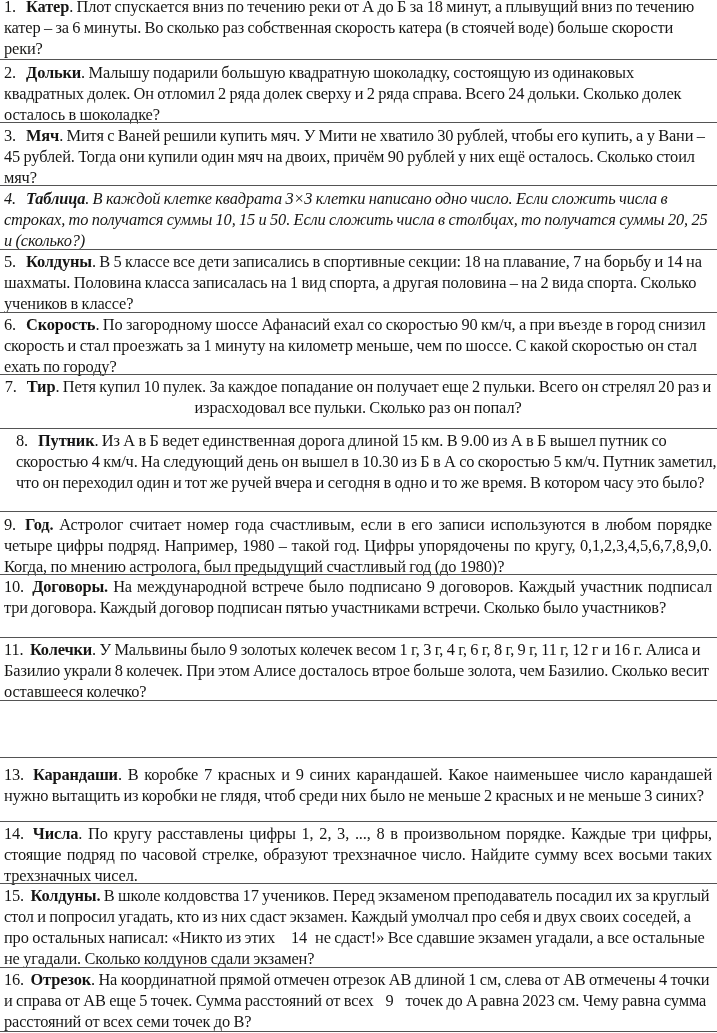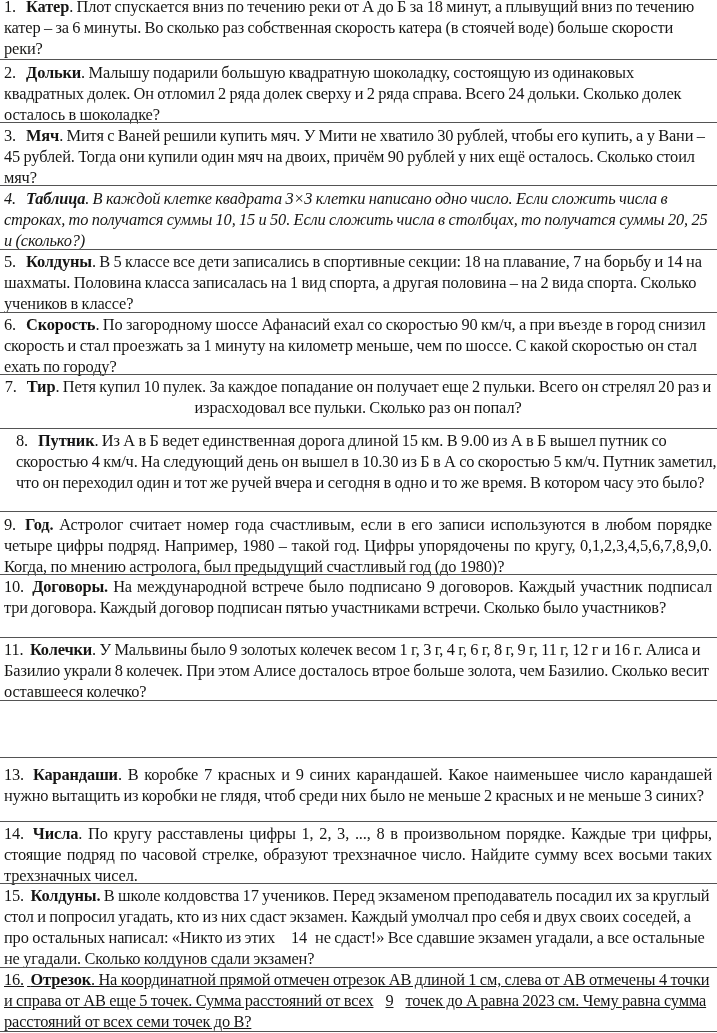--- a/index.html
+++ b/index.html
@@ -116,18 +116,18 @@
   <div class="problem justify" style="top:823px;">
     <span class="num tight">14.</span> <span class="title">Числа</span><span>. По кругу расставлены цифры 1, 2, 3, ..., 8 в произвольном порядке. Каждые три цифры, стоящие подряд по часовой стрелке, образуют трехзначное число. Найдите сумму всех восьми таких трехзначных чисел.</span>
   </div>
   <div class="rule" style="top:883px;"></div>
 
   <div class="problem" style="top:885px;">
     <span class="num tight">15.</span> <span class="title">Колдуны.</span><span> В школе колдовства 17 учеников. Перед экзаменом преподаватель посадил их за круглый стол и попросил угадать, кто из них сдаст экзамен. Каждый умолчал про себя и двух своих соседей, а про остальных написал: «Никто из этих</span><span class="gap"></span><span>14</span><span class="gap" style="width:8px;"></span><span>не сдаст!» Все сдавшие экзамен угадали, а все остальные не угадали. Сколько колдунов сдали экзамен?</span>
   </div>
   <div class="rule" style="top:967px;"></div>
 
-  <div class="problem" style="top:969px;text-decoration:underline;">
+  <div class="problem" style="top:969px;">
     <span class="num tight">16.</span> <span class="title">Отрезок</span><span>. На координатной прямой отмечен отрезок AB длиной 1 см, слева от AB отмечены 4 точки и справа от AB еще 5 точек. Сумма расстояний от всех</span><span class="gap" style="width:12px;"></span><span>9</span><span class="gap" style="width:12px;"></span><span>точек до A равна 2023 см. Чему равна сумма расстояний от всех семи точек до B?</span>
   </div>
   <div class="rule" style="top:1031px;"></div>
 
 </div>
 
 </body></html>

